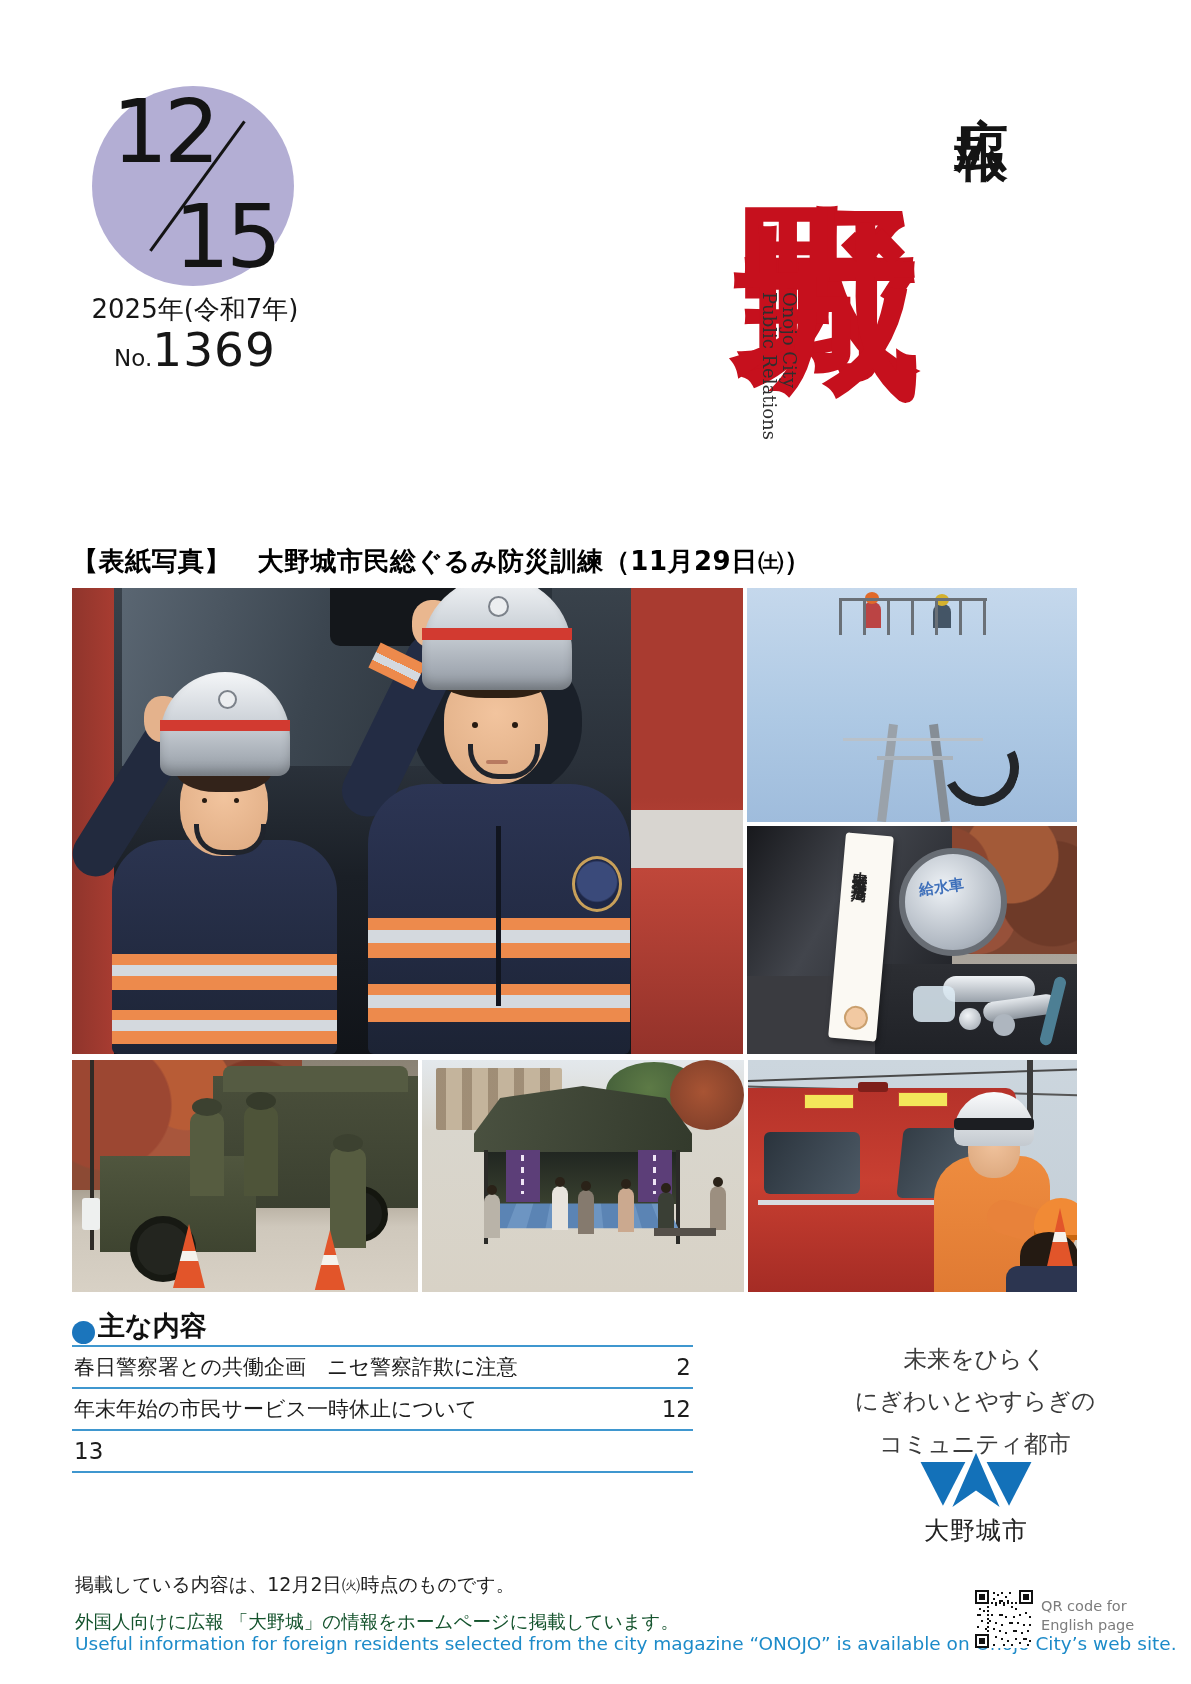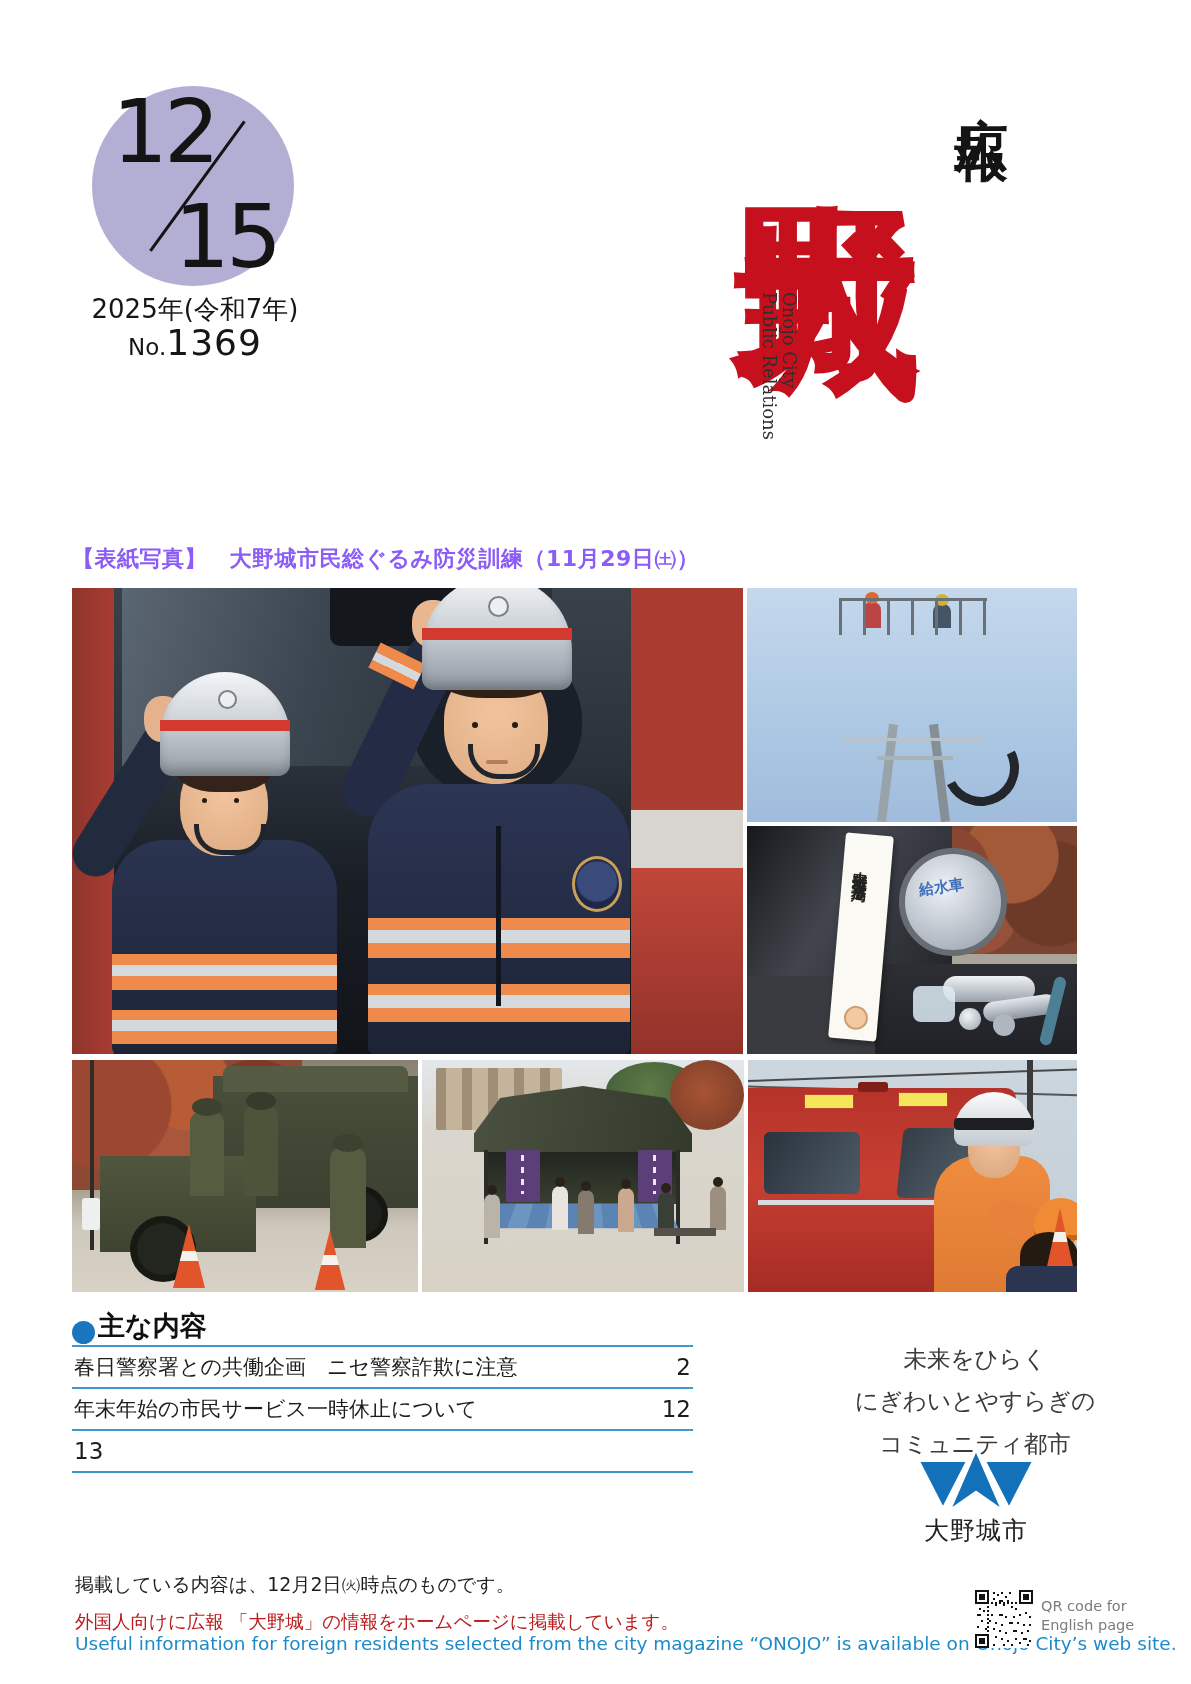--- a/index.html
+++ b/index.html
@@ -8,34 +8,34 @@
   .abs{position:absolute;}
 
   
   .date-circle{left:92px;top:86px;width:202px;height:200px;border-radius:50%;background:#b3aed4;}
   .d-month{position:absolute;left:20px;top:-6px;font-size:88px;font-weight:500;color:#141414;letter-spacing:-4px;}
   .d-day{position:absolute;right:16px;bottom:-2px;font-size:88px;font-weight:500;color:#141414;letter-spacing:-4px;}
   .d-slash{position:absolute;left:104px;top:20px;width:2.5px;height:160px;background:#141414;transform:rotate(36deg);}
   .year-line{left:70px;top:292px;width:250px;text-align:center;font-size:26px;font-weight:500;color:#161616;}
   .issue-line{left:70px;top:322px;width:250px;text-align:center;color:#161616;}
   .issue-prefix{font-size:23px;font-weight:500;}
-  .issue-no{font-size:36px;font-weight:500;letter-spacing:1px;}
+  .issue-no{font-size:47px;font-weight:500;letter-spacing:1px;}
 
   
   .koho{left:944px;top:72px;height:240px;writing-mode:vertical-rl;font-size:54px;font-weight:600;
         letter-spacing:14px;color:#141414;z-index:6;}
   .title-main{left:738px;top:52px;height:610px;writing-mode:vertical-rl;font-family:"DejaVu Serif",serif;
         font-weight:700;font-size:186px;line-height:1;letter-spacing:8px;color:#c6101d;z-index:6;
         text-shadow:0 0 8px #fff,0 0 14px #fff,0 0 22px #fff,0 0 30px rgba(255,255,255,.9);}
   .title-en{left:758px;top:292px;height:170px;writing-mode:vertical-rl;font-family:"DejaVu Serif",serif;
         font-size:18px;line-height:1.15;color:#2f2f2f;z-index:6;}
   .title-en span{display:block;}
 
   
-  .caption{left:72px;top:544px;font-size:22px;font-weight:600;color:#8b5cf6;letter-spacing:.5px;}
+  .caption{left:72px;top:544px;font-size:26px;font-weight:600;color:#000000;letter-spacing:.5px;}
 
   
   .ph{position:absolute;overflow:hidden;background:#9aa0a6;z-index:1;}
   .ph div{position:absolute;}
   .ph-main{left:72px;top:588px;width:671px;height:466px;}
   .ph-ladder{left:747px;top:588px;width:330px;height:234px;}
   .ph-water{left:747px;top:826px;width:330px;height:228px;}
   .ph-mil{left:72px;top:1060px;width:346px;height:232px;}
   .ph-tent{left:422px;top:1060px;width:322px;height:232px;}
   .ph-fire{left:748px;top:1060px;width:329px;height:232px;}
@@ -205,21 +205,21 @@
   .toc-title{font-size:21px;color:#1d1d1d;}
   .toc-page{font-size:23px;color:#1d1d1d;}
 
   
   .slogan{left:830px;top:1338px;width:290px;text-align:center;font-size:23.5px;color:#3b3b3b;line-height:1.8;}
   .logo{left:917px;top:1450px;width:118px;height:62px;}
   .cityname{left:887px;top:1514px;width:178px;text-align:center;font-size:25px;font-weight:500;color:#222;letter-spacing:1px;}
 
   
   .note{left:75px;top:1572px;font-size:19px;color:#1e1e1e;}
-  .f-jp{left:75px;top:1609px;font-size:18.5px;color:#b91c1c;}
+  .f-jp{left:75px;top:1609px;font-size:18.5px;color:#14532d;}
   .f-en{left:75px;top:1633px;font-size:18.5px;color:#1d8bc9;}
   .qr{left:975px;top:1590px;width:58px;height:58px;}
   .qr-label{left:1041px;top:1597px;font-size:14.5px;color:#7c7c7c;line-height:1.3;}
 </style>
 </head>
 <body>
 
 <div class="page">
 
   <div class="abs date-circle">

